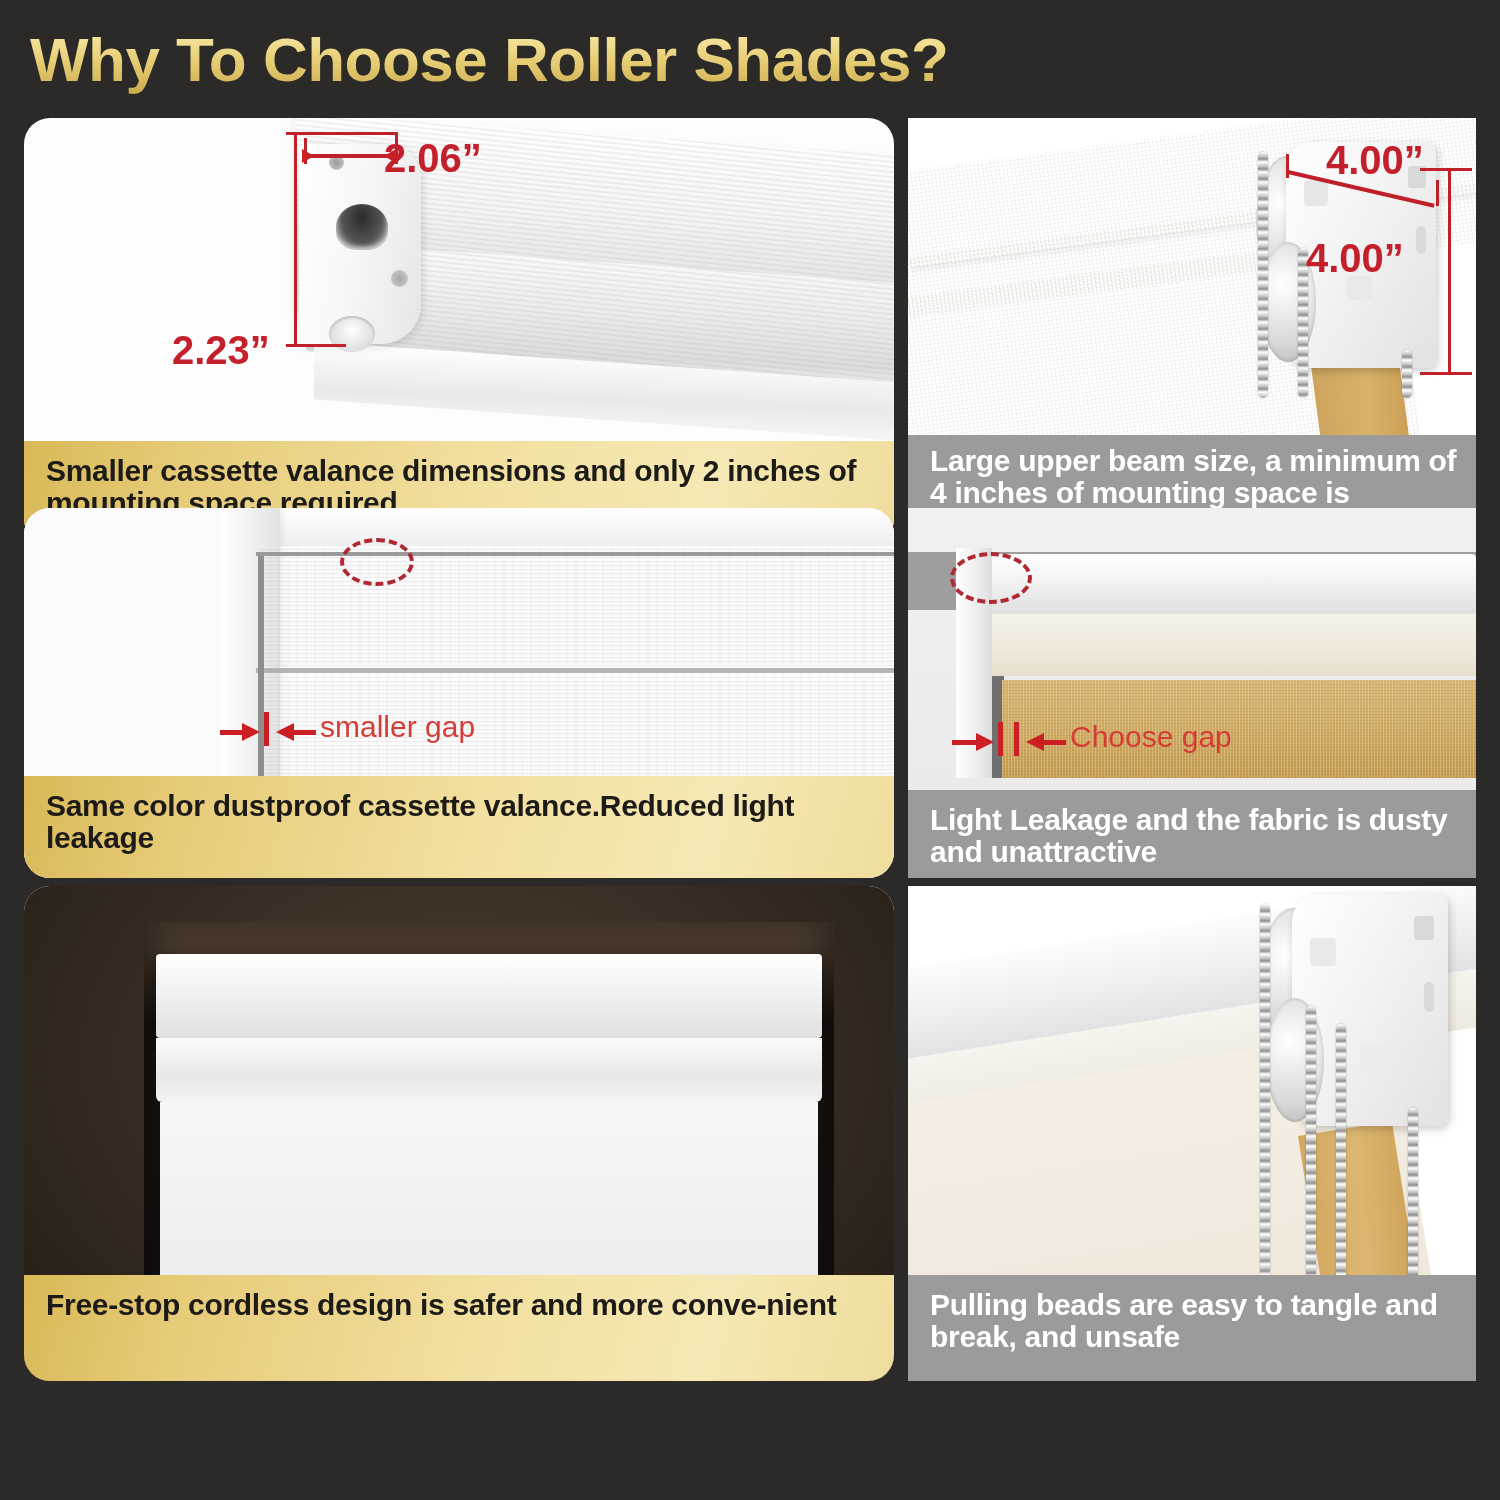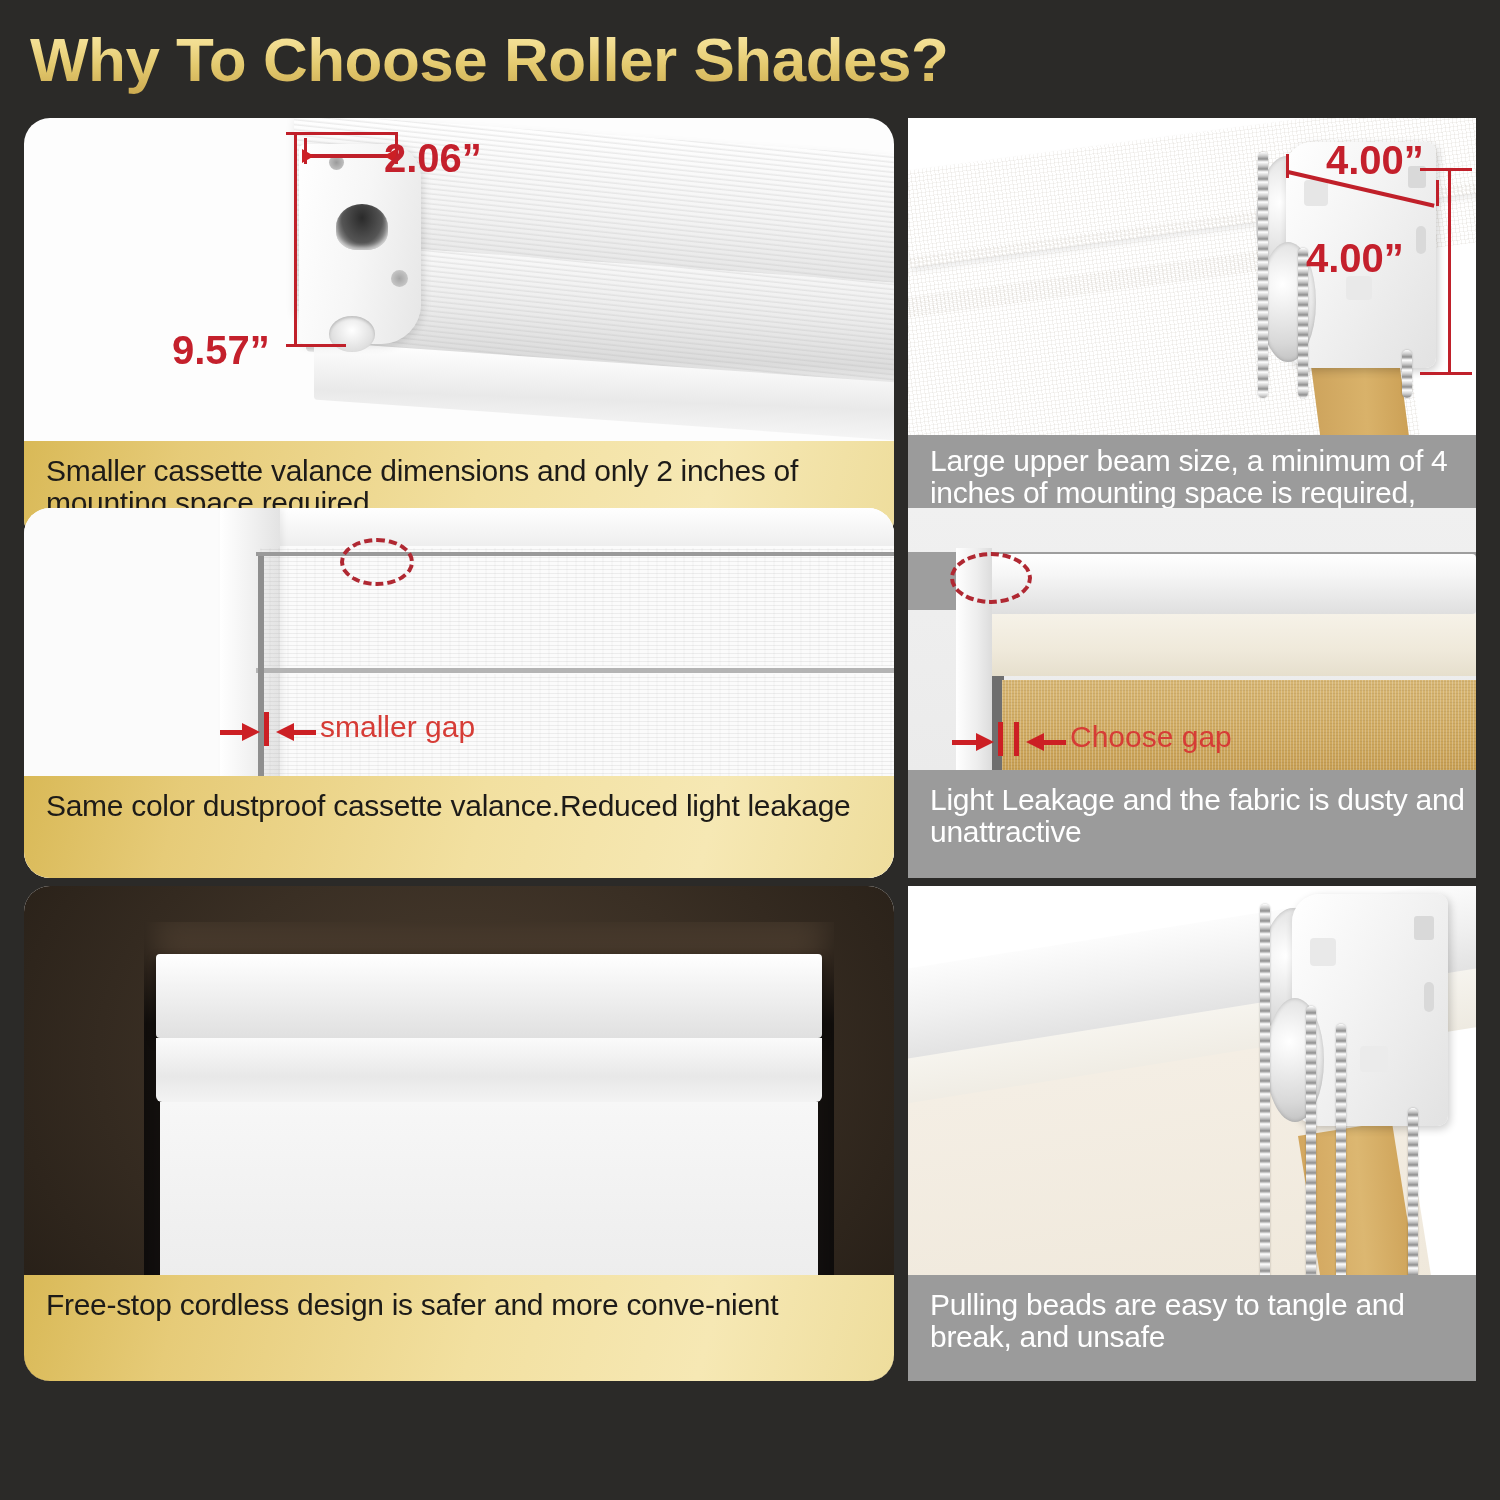--- a/index.html
+++ b/index.html
@@ -33,21 +33,21 @@
   .r3{ top:886px;  height:495px; }
   .cL{ left:24px;  width:870px; }
   .cR{ left:908px; width:568px; }
 
   .photo{ position:absolute; left:0; top:0; right:0; bottom:0; }
 
   
   .cap{
     position:absolute; left:0; right:0; bottom:0;
     padding:14px 6px 16px 22px;
-    font-size:30px; font-weight:normal; line-height:1.08;
+    font-size:30px; font-weight:bold; line-height:1.08;
     letter-spacing:-0.3px;
     margin-top:16px;
   }
   .cap.gold{
     color:#1d1b18;
     background:linear-gradient(105deg,#d9b957 0%,#e6cb78 18%,#f2e0a0 52%,#f6e8b4 78%,#eedd9c 100%);
   }
   .cap.gray{
     color:#ffffff;
     background:#9b9b9b;
@@ -249,21 +249,21 @@
     <div class="dim" style="left:282px; top:36px; width:92px; height:4px;"></div>
     <div class="dim" style="left:280px; top:20px; width:3px; height:26px;"></div>
     <div class="dim" style="left:371px; top:14px; width:3px; height:32px;"></div>
     <div class="arrowR" style="left:278px; top:31px; border-left-width:12px; border-top-width:7px; border-bottom-width:7px;"></div>
     <div class="arrowL" style="left:360px; top:31px; border-right-width:12px; border-top-width:7px; border-bottom-width:7px;"></div>
     <div class="dimtxt" style="left:360px; top:18px; font-size:40px;">2.06”</div>
 
     <div class="dim" style="left:270px; top:16px; width:3px; height:212px;"></div>
     <div class="dim" style="left:262px; top:14px; width:110px; height:3px;"></div>
     <div class="dim" style="left:262px; top:226px; width:60px; height:3px;"></div>
-    <div class="dimtxt" style="left:148px; top:210px; font-size:40px;">9.57”</div>
+    <div class="dimtxt" style="left:148px; top:210px; font-size:40px;">2.23”</div>
   </div>
   <div class="cap gold r1c">Smaller cassette valance dimensions and only 2 inches of mounting space required</div>
 </div>
 
 <div class="panel right r1 cR">
   <div class="photo" style="background:#fff;">
     <div class="p2-shade weave"></div>
     <div class="p2-shade2 weave"></div>
     <div class="p2-fabric weave"></div>
     <div class="p2-tan" style="background:linear-gradient(95deg,#cda35c 0%,#d9b26a 50%,#c79a4f 100%);"></div>
@@ -331,21 +331,21 @@
     <div class="dashed-circle" style="left:42px; top:44px; width:82px; height:52px;"></div>
 
     <div class="arrowstem" style="left:44px; top:232px; width:26px;"></div>
     <div class="arrowR" style="left:68px; top:225px;"></div>
     <div class="gapline" style="left:90px; top:214px; width:5px; height:34px; background:#cc1f24;"></div>
     <div class="gapline" style="left:106px; top:214px; width:5px; height:34px; background:#cc1f24;"></div>
     <div class="arrowL" style="left:118px; top:225px;"></div>
     <div class="arrowstem" style="left:136px; top:232px; width:22px;"></div>
     <div class="gaplabel" style="left:162px; top:212px;">Choose gap</div>
   </div>
-  <div class="cap gray" style="height:108px;">Light Leakage and the fabric is dusty and unattractive</div>
+  <div class="cap gray" style="height:88px;">Light Leakage and the fabric is dusty and unattractive</div>
 </div>
 
 <div class="panel left r3 cL">
   <div class="photo">
     <div class="p5-room"></div>
     <div class="p5-recess"></div>
 
     <div class="p5-shade shadetex"></div>
 
     <div class="p5-cassette shadetex"></div>

